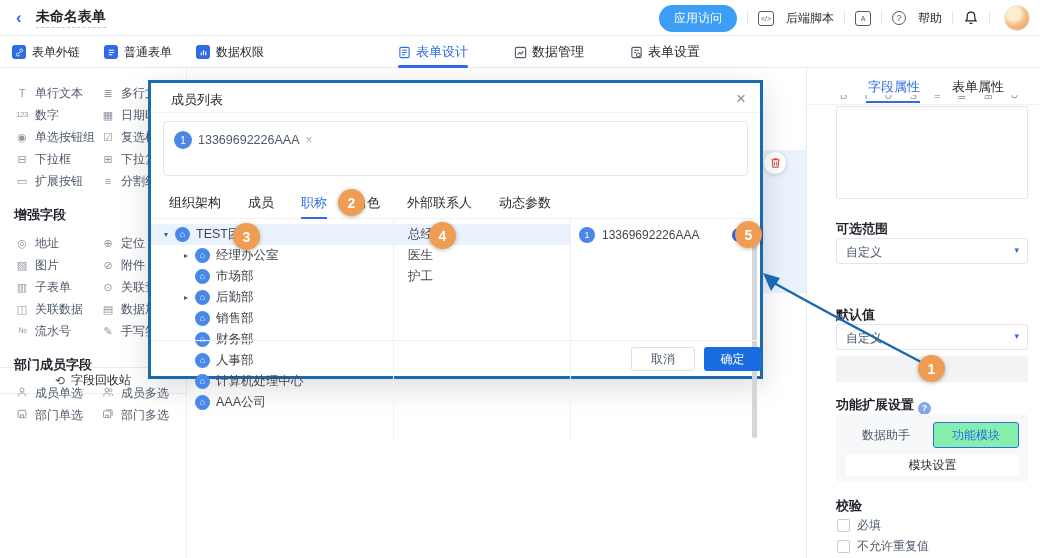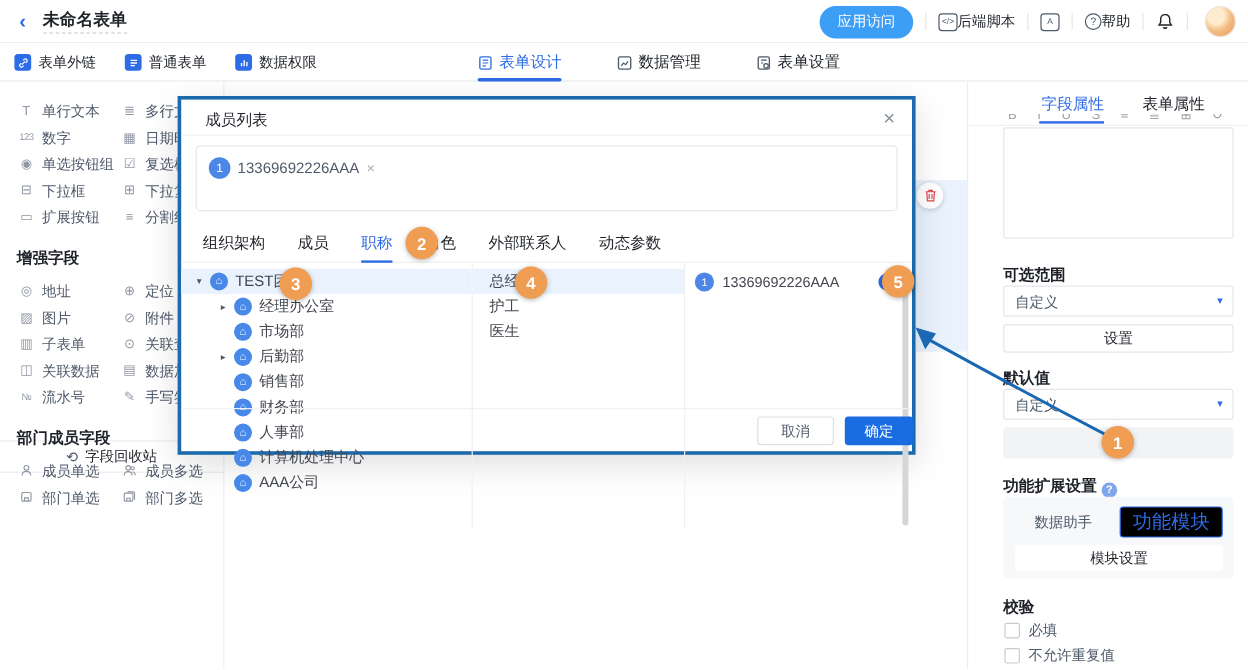--- a/index.html
+++ b/index.html
@@ -13,21 +13,21 @@
        font-family:"Liberation Sans","DejaVu Sans",sans-serif;font-size:12px;color:#1f2329;}
 
   
   .topbar{position:absolute;left:0;top:0;width:1040px;height:36px;border-bottom:1px solid #ebedf0;
           display:flex;align-items:center;background:#fff;z-index:3;}
   .back{margin-left:16px;color:var(--primary);font-size:17px;font-weight:bold;line-height:1;cursor:pointer;}
   .form-title{margin-left:14px;font-size:14px;font-weight:bold;border-bottom:1px dashed #c1c6cf;padding-bottom:1px;}
   .top-right{position:absolute;right:10px;top:0;height:36px;display:flex;align-items:center;}
   .pill{background:var(--pill-blue);color:#fff;font-size:12px;padding:5px 15px;border-radius:14px;cursor:pointer;}
   .tsep{width:1px;height:14px;background:#e5e6eb;margin:0 10px;}
-  .titem{display:flex;align-items:center;gap:0;font-size:12px;color:#1f2329;cursor:pointer;}
+  .titem{display:flex;align-items:center;gap:12px;font-size:12px;color:#1f2329;cursor:pointer;}
   .boxicon{width:16px;height:15px;border:1px solid #4e5969;border-radius:3px;display:flex;
            align-items:center;justify-content:center;font-size:7px;color:#4e5969;line-height:1;}
   .circle-q{width:14px;height:14px;border:1px solid #4e5969;border-radius:50%;display:flex;
             align-items:center;justify-content:center;font-size:9px;color:#4e5969;}
   .avatar{width:26px;height:26px;border-radius:50%;margin-left:4px;cursor:pointer;
           background:radial-gradient(circle at 35% 30%,#fdeccd 0 30%,#f3bb82 55%,#e89a5a 100%);
           border:1px solid #f0e3d4;}
 
   
   .subbar{position:absolute;left:0;top:36px;width:1040px;height:32px;border-bottom:1px solid #ebedf0;background:#fff;z-index:3;}
@@ -126,22 +126,22 @@
   .p-select .val{position:absolute;left:9px;top:5px;font-size:12px;color:#4e5969;}
   .p-select .car{position:absolute;right:8px;top:6px;color:var(--primary);font-size:9px;}
   .p-btn{position:absolute;left:29px;width:192px;height:24px;border:1px solid #e5e6eb;border-radius:3px;background:#fff;
          font-size:12px;color:#1f2329;cursor:pointer;font-family:inherit;}
   .gray-box{position:absolute;left:29px;width:192px;height:26px;background:#f2f3f5;border-radius:3px;}
   .q-badge{display:inline-flex;width:13px;height:13px;border-radius:50%;background:#7fa6ea;color:#fff;font-size:9px;
            align-items:center;justify-content:center;font-weight:bold;margin-left:4px;vertical-align:-2px;}
   .gray-container{position:absolute;left:29px;top:346px;width:192px;height:68px;background:#f7f8fa;border-radius:4px;}
   .gc-btn1{position:absolute;left:10px;top:9px;width:80px;height:25px;background:transparent;border:none;
            font-size:12px;color:#4e5969;cursor:pointer;font-family:inherit;}
-  .gc-btn2{position:absolute;right:9px;top:8px;width:86px;height:26px;background:#000000;border:1px solid var(--primary);
-           border-radius:3px;font-size:16px;color:var(--primary);cursor:pointer;font-family:inherit;}
+  .gc-btn2{position:absolute;right:9px;top:8px;width:86px;height:26px;background:#86efac;border:1px solid var(--primary);
+           border-radius:3px;font-size:12px;color:var(--primary);cursor:pointer;font-family:inherit;}
   .gc-btn3{position:absolute;left:10px;top:40px;width:173px;height:22px;background:#fff;border:none;border-radius:3px;
            font-size:12px;color:#1f2329;cursor:pointer;font-family:inherit;}
   .chk-row{position:absolute;left:30px;display:flex;align-items:center;gap:7px;cursor:pointer;}
   .chk{width:13px;height:13px;border:1px solid #c9ccd4;border-radius:2px;background:#fff;flex:none;}
   .chk-label{font-size:12px;color:#4e5969;}
 
   
   .ann{position:absolute;width:27px;height:27px;border-radius:50%;background:var(--annotation-orange);color:#fff;
        font-size:14px;font-weight:bold;display:flex;align-items:center;justify-content:center;z-index:10;
        box-shadow:0 1px 4px rgba(0,0,0,.28);}
@@ -443,22 +443,22 @@
       </div>
       <div class="t-row lvl1">
         <span class="t-caret"></span>
         <span class="dept-ic">⌂</span>
         <span>AAA公司</span>
       </div>
     </div>
 
     <div class="titles-col">
       <div class="j-row sel">总经理</div>
+      <div class="j-row">医生</div>
       <div class="j-row">护工</div>
-      <div class="j-row">医生</div>
     </div>
 
     <div class="members-col">
       <div class="mem-row">
         <span class="mini-av">1</span>
         <span class="mem-label">13369692226AAA</span>
         <span class="radio-on"></span>
       </div>
     </div>
 
@@ -478,21 +478,20 @@
         <span>B I U S ≡ ≣ ⊞ ↺ ↻</span>
       </div>
     <div class="p-sep"></div>
     <div class="editor-box"></div>
 
     <div class="p-label" style="top:152px;">可选范围</div>
     <div class="p-select" style="top:170px;">
       <span class="val">自定义</span>
       <span class="car">▾</span>
     </div>
-    <button class="p-btn" style="top:202px;">设置</button>
 
     <div class="p-label" style="top:238px;">默认值</div>
     <div class="p-select" style="top:256px;">
       <span class="val">自定义</span>
       <span class="car">▾</span>
     </div>
     <div class="gray-box" style="top:288px;"></div>
 
     <div class="p-label" style="top:328px;">
       <span>功能扩展设置</span><span class="q-badge">?</span>

